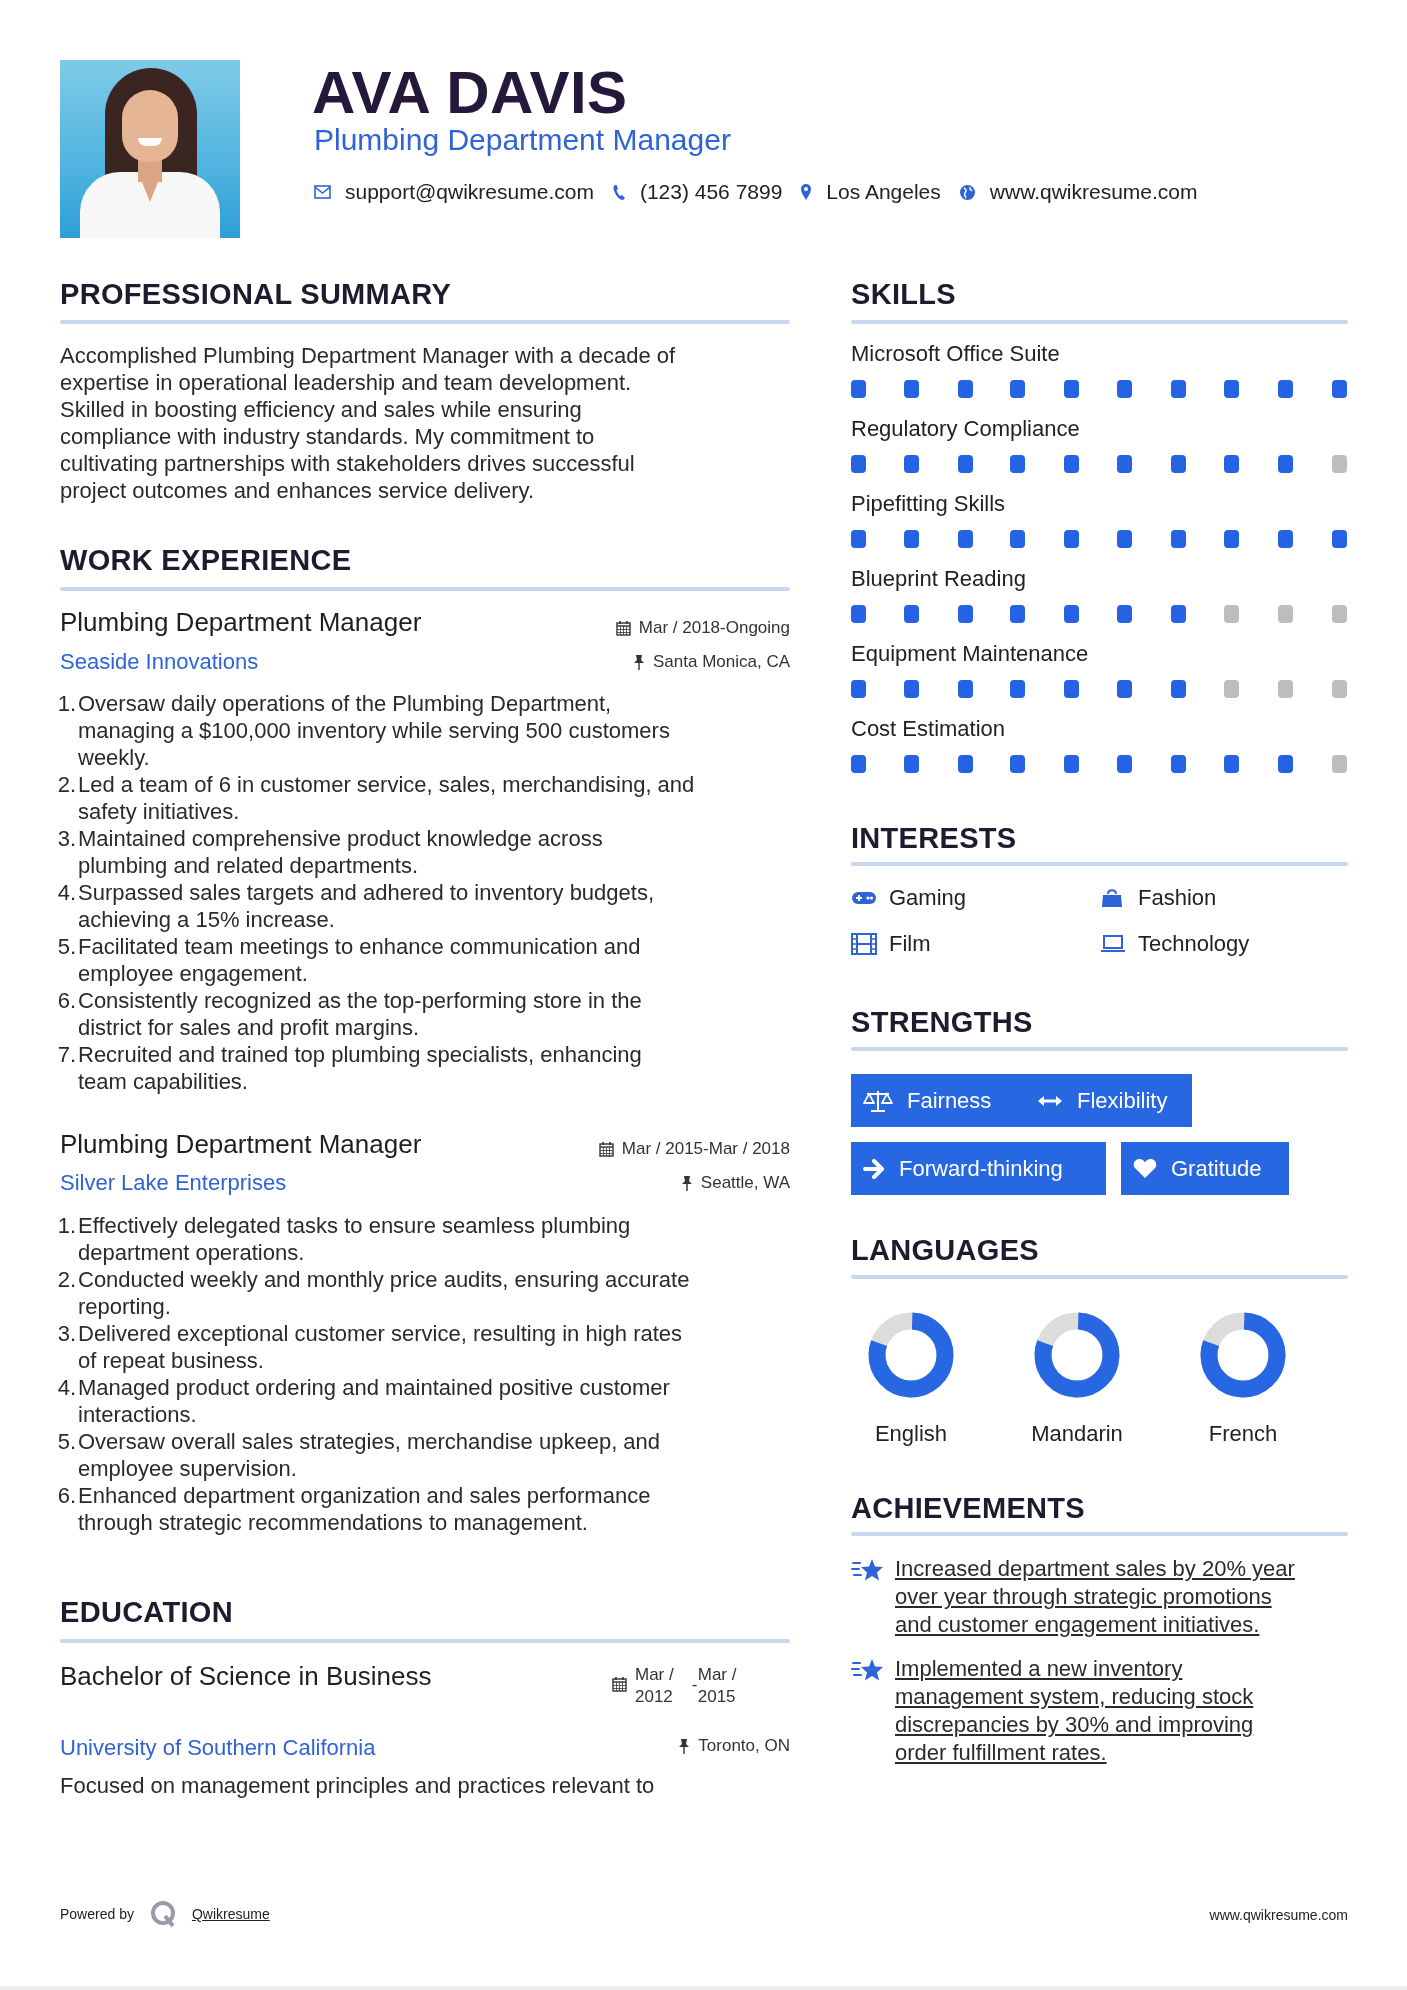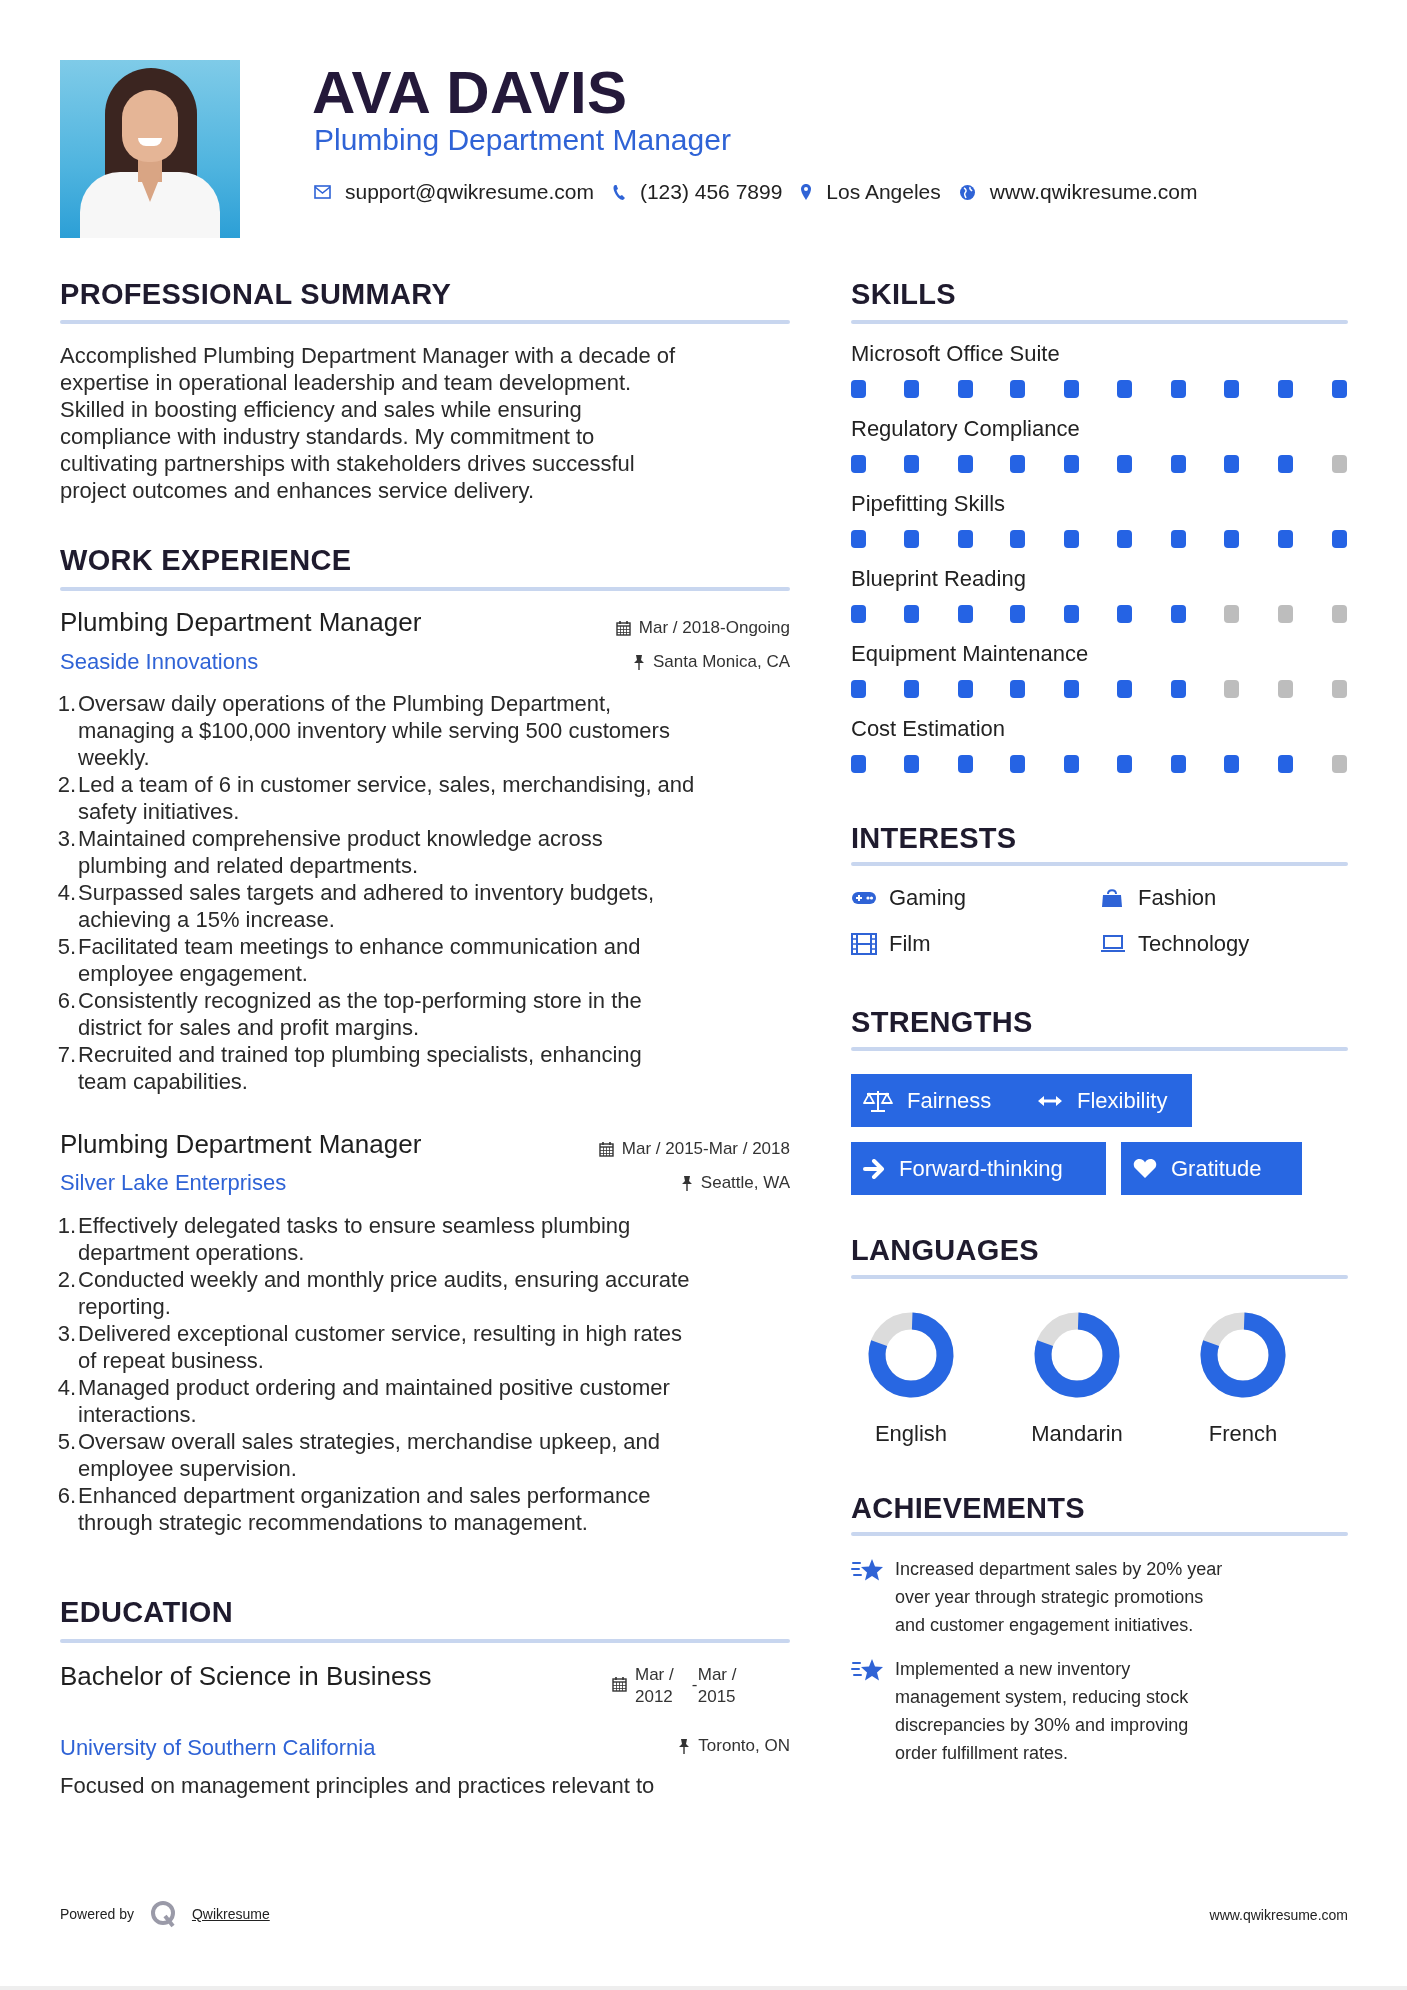--- a/index.html
+++ b/index.html
@@ -53,21 +53,21 @@
   .badge .ico { margin-right: 14px; display: inline-flex; }
 
   
   .lang { position: absolute; width: 140px; text-align: center; }
   .lang svg { display: block; margin: 0 auto; }
   .lang .lbl { font-size: 22px; color: #222; margin-top: 20px; line-height: 28px; }
 
   
   .ach { position: absolute; left: 851px; width: 500px; display: flex; }
   .ach .ico { width: 44px; flex: 0 0 44px; padding-top: 3px; }
-  .ach .txt { font-size: 18px; line-height: 28px; color: #2a2a2a; }
+  .ach .txt { font-size: 22px; line-height: 28px; color: #2a2a2a; text-decoration: underline; }
 
   
   .footer-left { position: absolute; left: 60px; top: 1900px; display: flex; align-items: center; font-size: 14px; color: #222; }
   .footer-left .q { margin: 0 14px 0 16px; display: inline-flex; }
   .footer-left a { color: #222; text-decoration: underline; }
   .footer-right { position: absolute; right: 59px; top: 1907px; font-size: 14px; color: #222; }
 </style>
 </head>
 <body>
 
@@ -445,21 +445,21 @@
   </div>
   <div class="badge" style="left:851px; top:1142px; width:255px;">
     <span class="ico">
       <svg width="22" height="20" viewBox="0 0 22 20">
           <line x1="2" y1="10" x2="16" y2="10" stroke="#fff" stroke-width="4" stroke-linecap="round"></line>
           <path d="M11 2 L19 10 L11 18" fill="none" stroke="#fff" stroke-width="4" stroke-linecap="round" stroke-linejoin="round"></path>
         </svg>
     </span>
     <span>Forward-thinking</span>
   </div>
-  <div class="badge" style="left:1121px; top:1142px; width:181px;">
+  <div class="badge" style="left:1121px; top:1142px; width:168px;">
     <span class="ico">
       <svg width="24" height="21" viewBox="0 0 24 21">
           <path d="M12 20 L2.5 10.5 C-1 7 1 1 6.5 1 C9 1 11 2.5 12 4.5 C13 2.5 15 1 17.5 1 C23 1 25 7 21.5 10.5 Z" fill="#fff"></path>
         </svg>
     </span>
     <span>Gratitude</span>
   </div>
 
   <div class="sec-title" style="left:851px; top:1233px;">LANGUAGES</div>
   <div class="rule" style="left:851px; top:1275px; width:497px;"></div>

